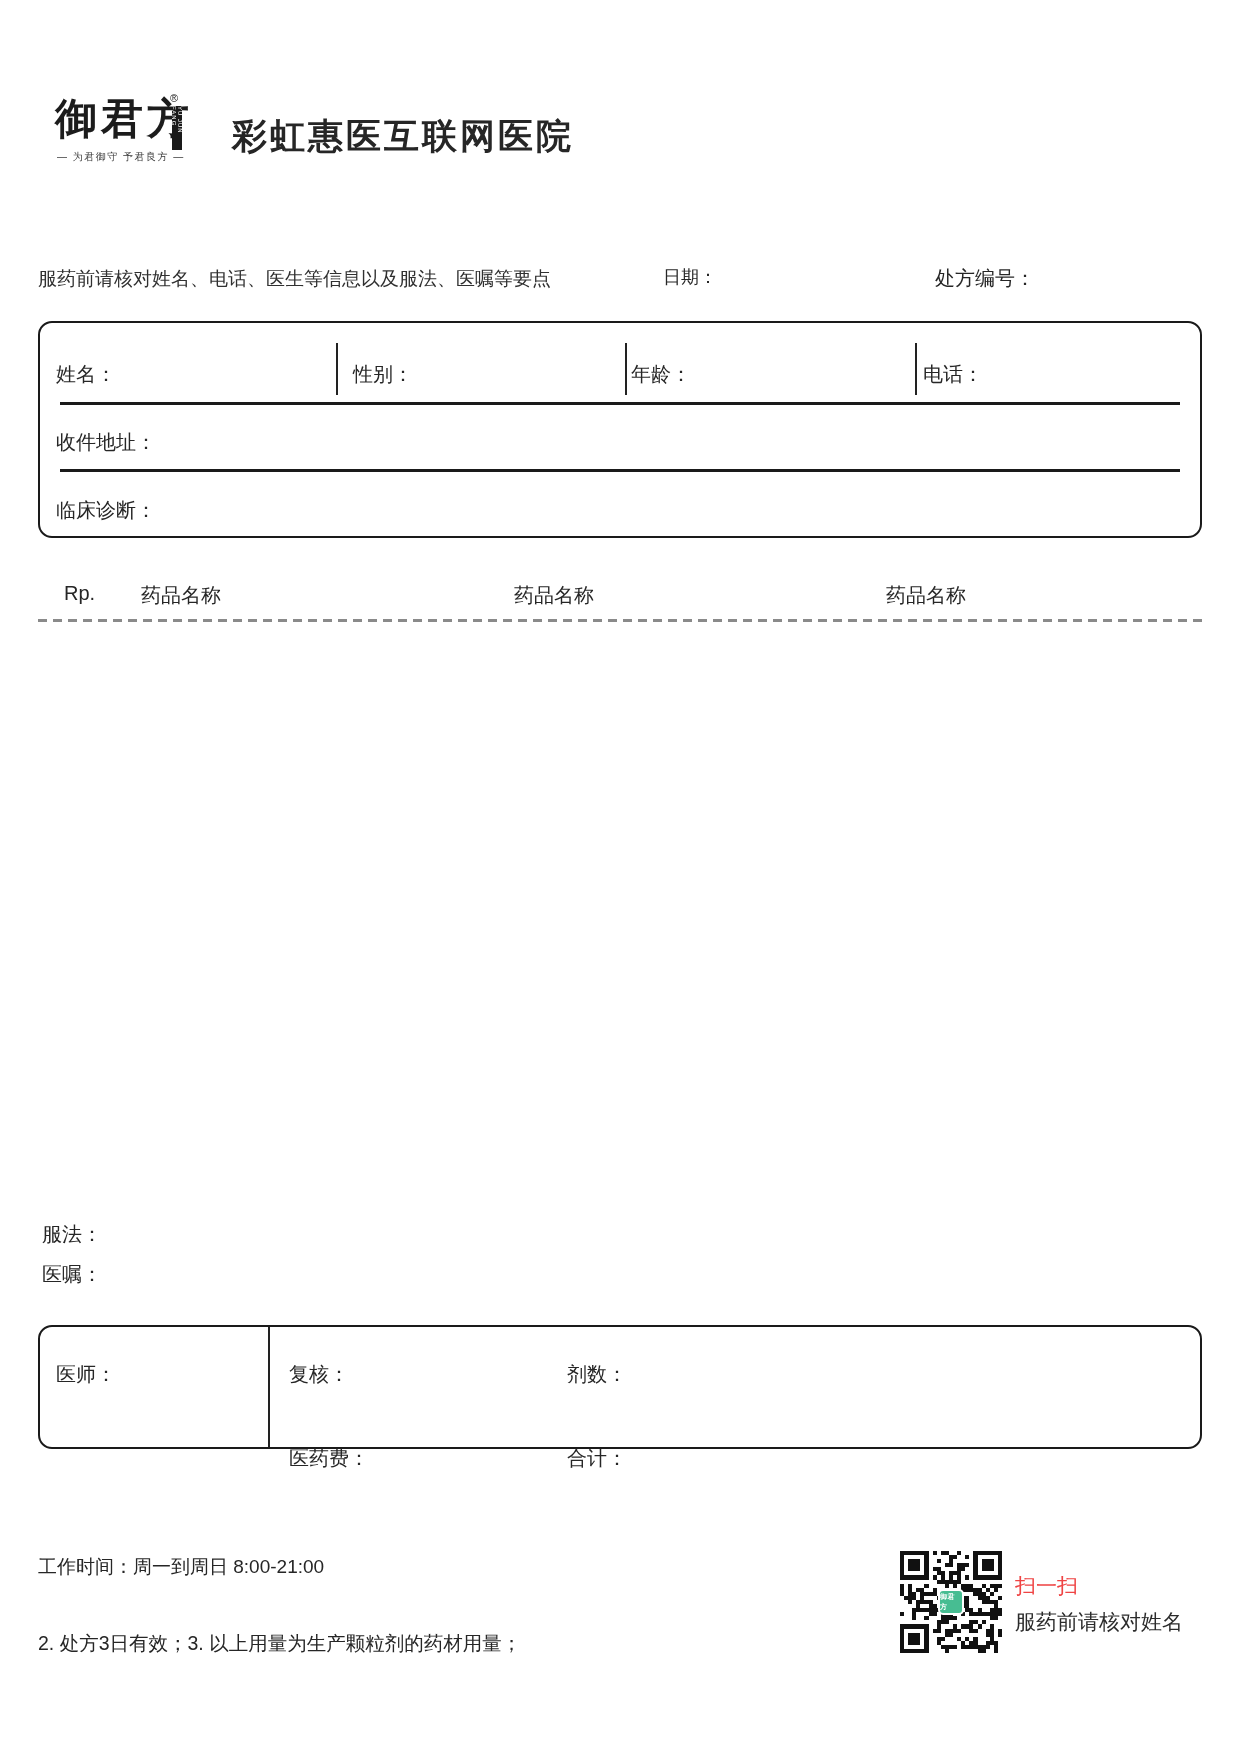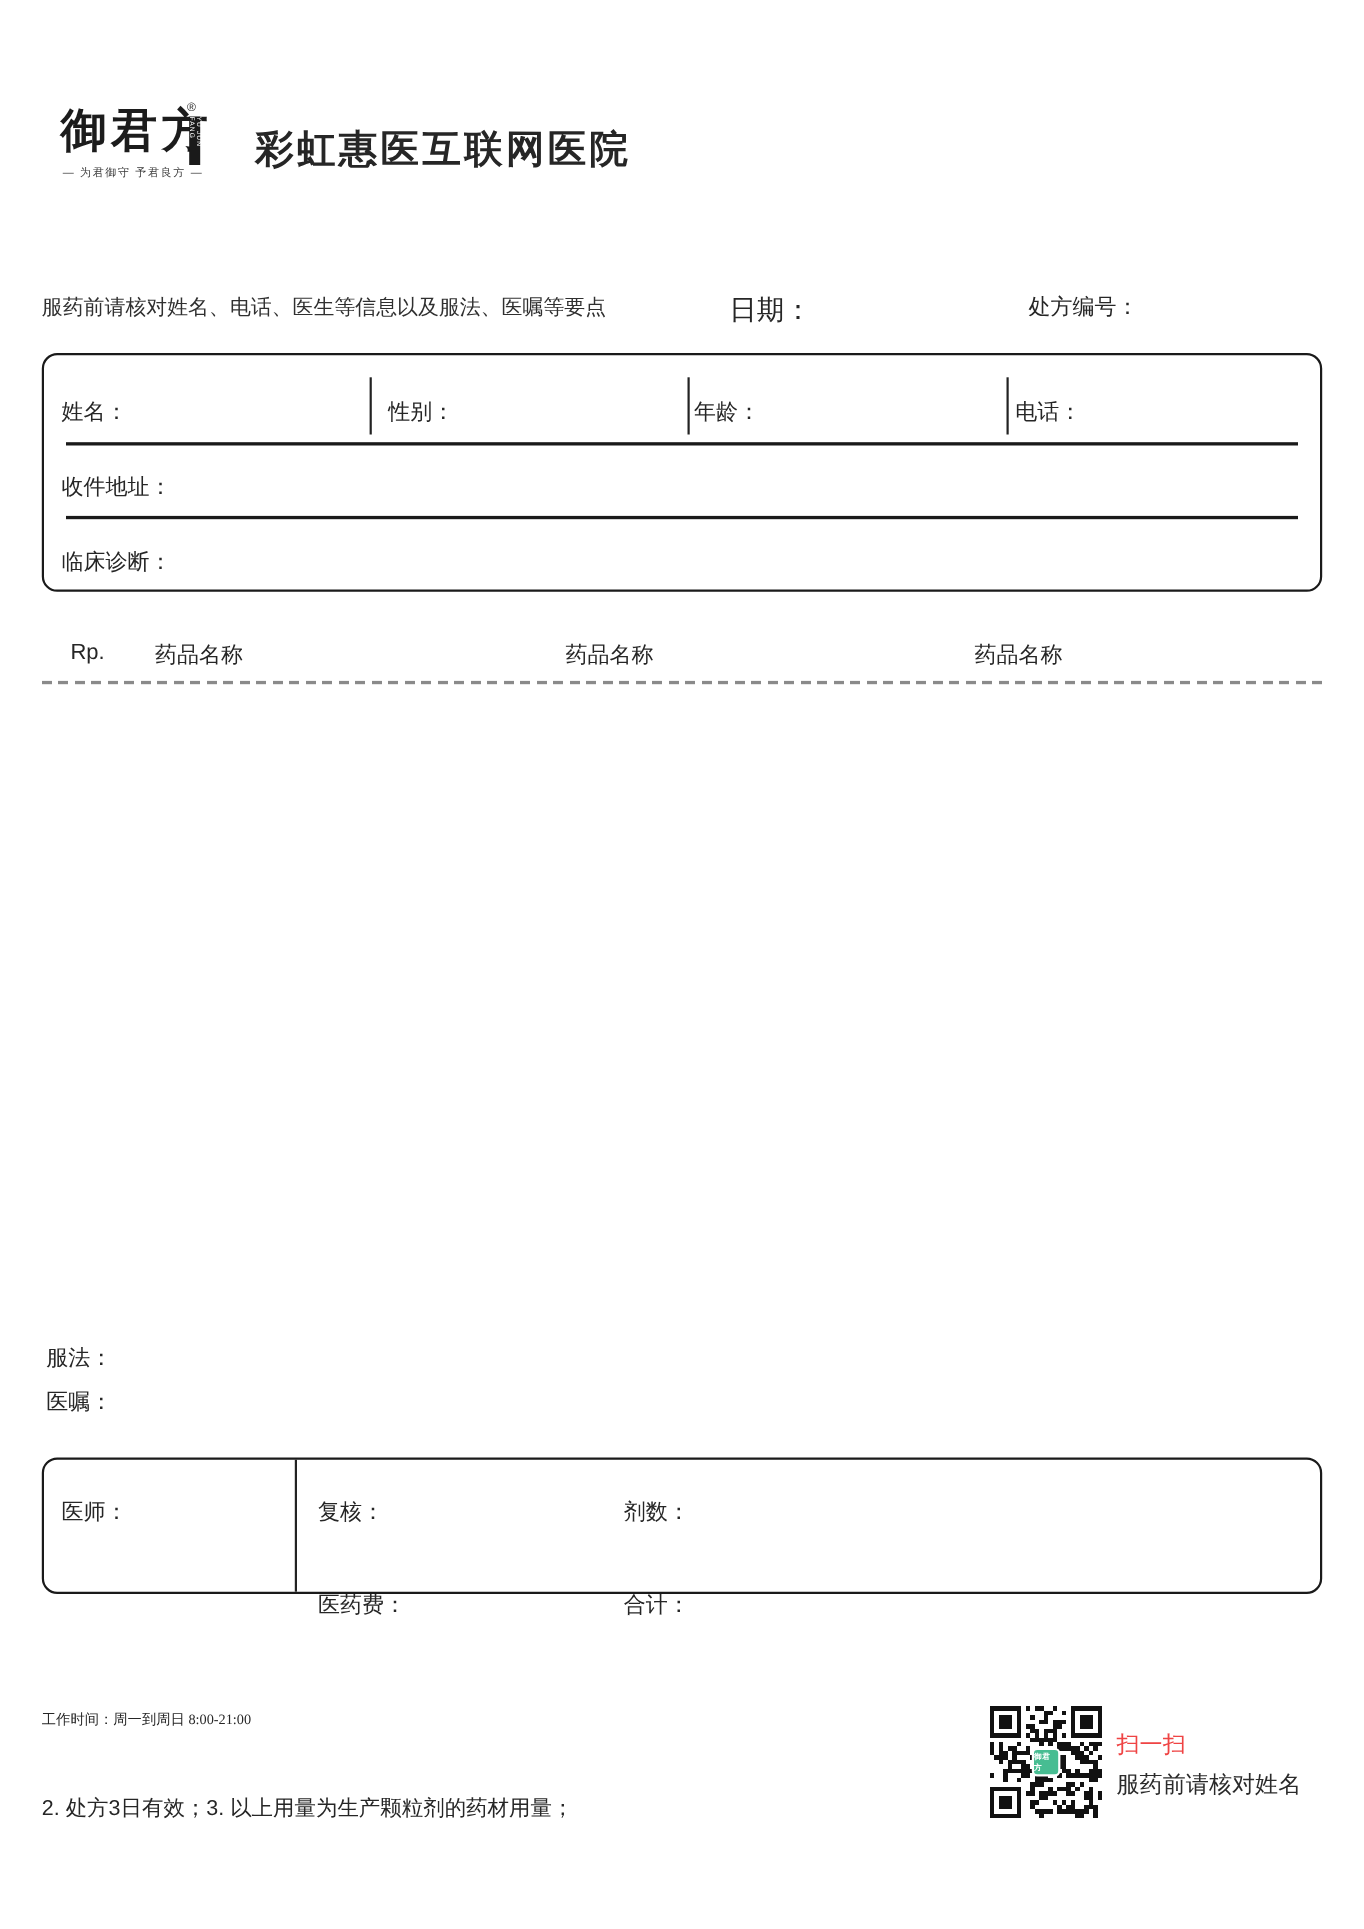--- a/index.html
+++ b/index.html
@@ -30,21 +30,21 @@
   }
   .logo-tagline { left:57px; top:150px; font-size:10px; letter-spacing:1.5px; color:#3a3a3a; white-space:nowrap; }
   .hospital-title {
     left:232px; top:118px;
     font-size:35px; font-weight:900; letter-spacing:3px; color:#262626;
     line-height:1; white-space:nowrap;
   }
 
   
   .precheck  { left:38px;  top:266px; font-size:19px; color:#303030; white-space:nowrap; }
-  .date-label{ left:663px; top:265px; font-size:25px; color:#262626; }
+  .date-label{ left:663px; top:265px; font-size:18px; color:#262626; }
   .rx-label  { left:935px; top:265px; font-size:20px; color:#262626; }
 
   
   .patient-box {
     left:38px; top:321px; width:1164px; height:217px;
     border:2.5px solid #1a1a1a; border-radius:14px;
     box-sizing:border-box;
     padding-left:20px;
   }
   .patient-box .v1 { left:296px; top:20px; height:52px; width:1.5px; background:#222; }
@@ -82,21 +82,21 @@
   }
   .signoff-box .vd { left:228px; top:0; bottom:0; width:1.5px; background:#222; }
   .signoff-box .lbl { font-size:20px; color:#262626; white-space:nowrap; }
   .physician-label { left:16px;  top:34px; }
   .review-label    { left:249px; top:34px; }
   .dose-label      { left:527px; top:34px; }
   .fee-label       { left:249px; top:118px; }
   .total-label     { left:527px; top:118px; }
 
   
-  .working-hours { left:38px; top:1554px; font-size:13px; color:#262626; white-space:nowrap;font-family:Liberation Serif, serif; }
+  .working-hours { left:38px; top:1554px; font-size:19px; color:#262626; white-space:nowrap; }
   .note1         { left:38px; top:1592px; font-size:19.5px; color:#262626; white-space:nowrap; }
   .note2         { left:38px; top:1630px; font-size:19.5px; color:#262626; white-space:nowrap; }
 
   .qr { left:900px; top:1551px; width:102px; height:102px; }
   .qr svg { width:102px; height:102px; display:block; }
   .qr-center {
     position:absolute; left:38px; top:38px; width:26px; height:26px;
     border-radius:5px; border:2px solid #ffffff; box-sizing:border-box;
     display:flex; align-items:center; justify-content:center;
     color:#ffffff;

